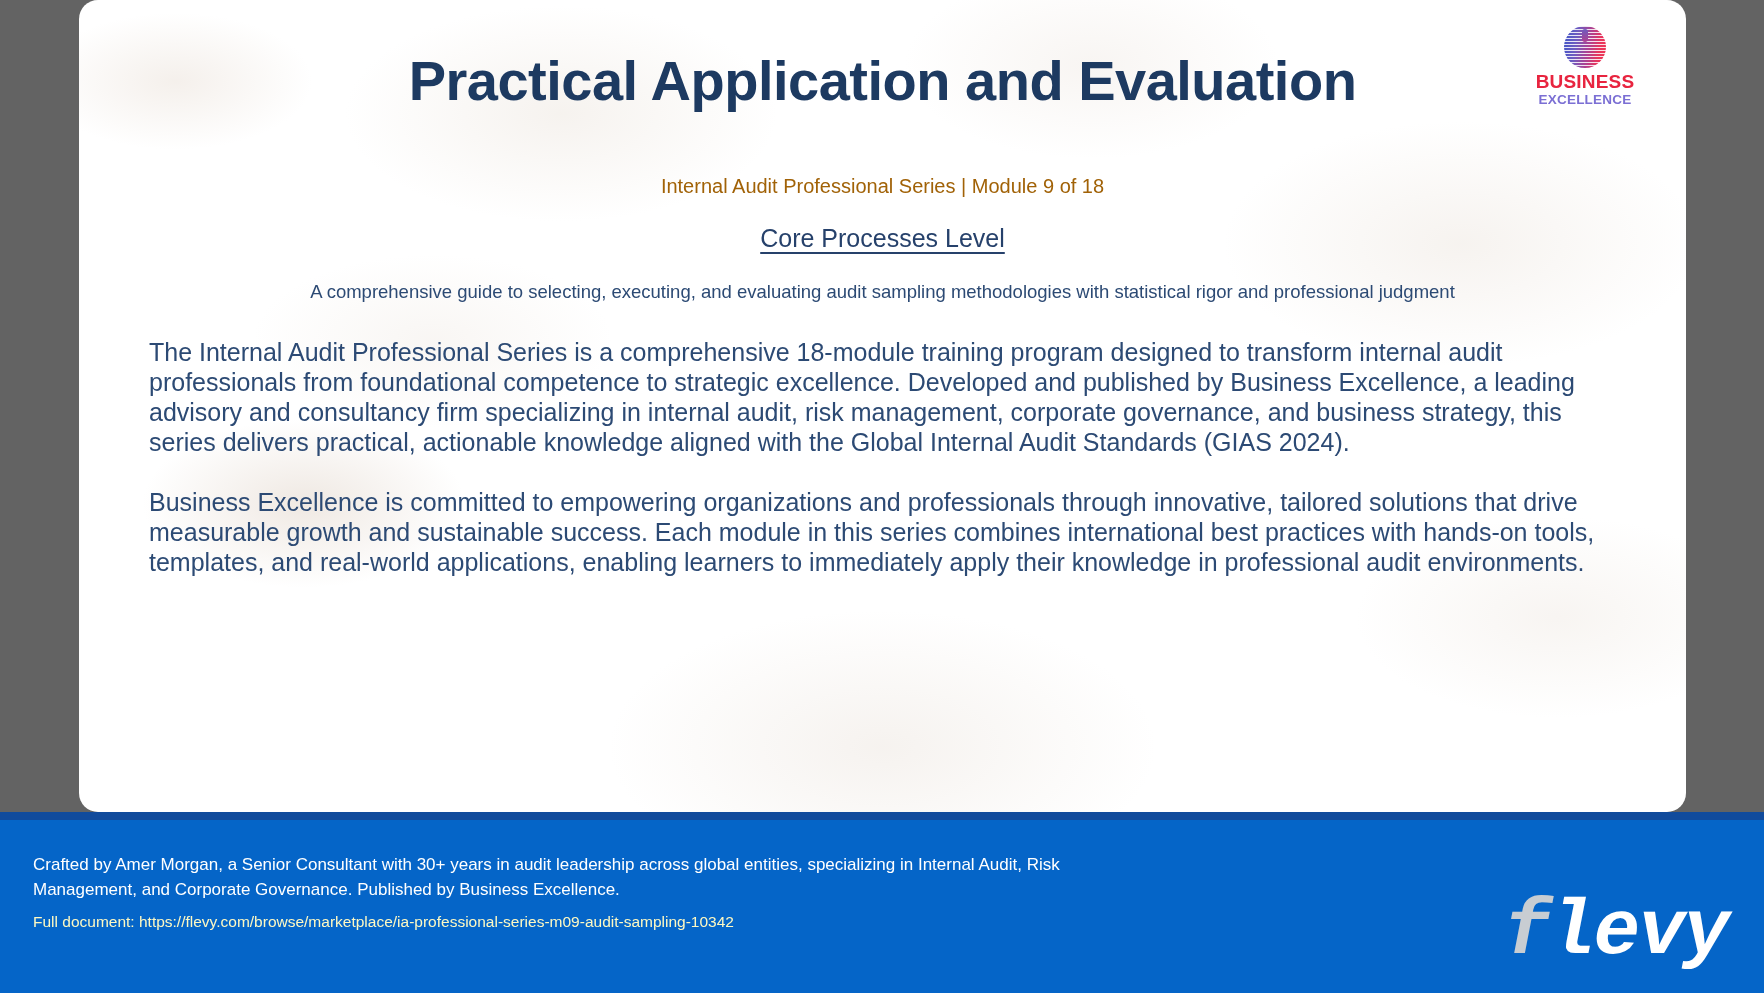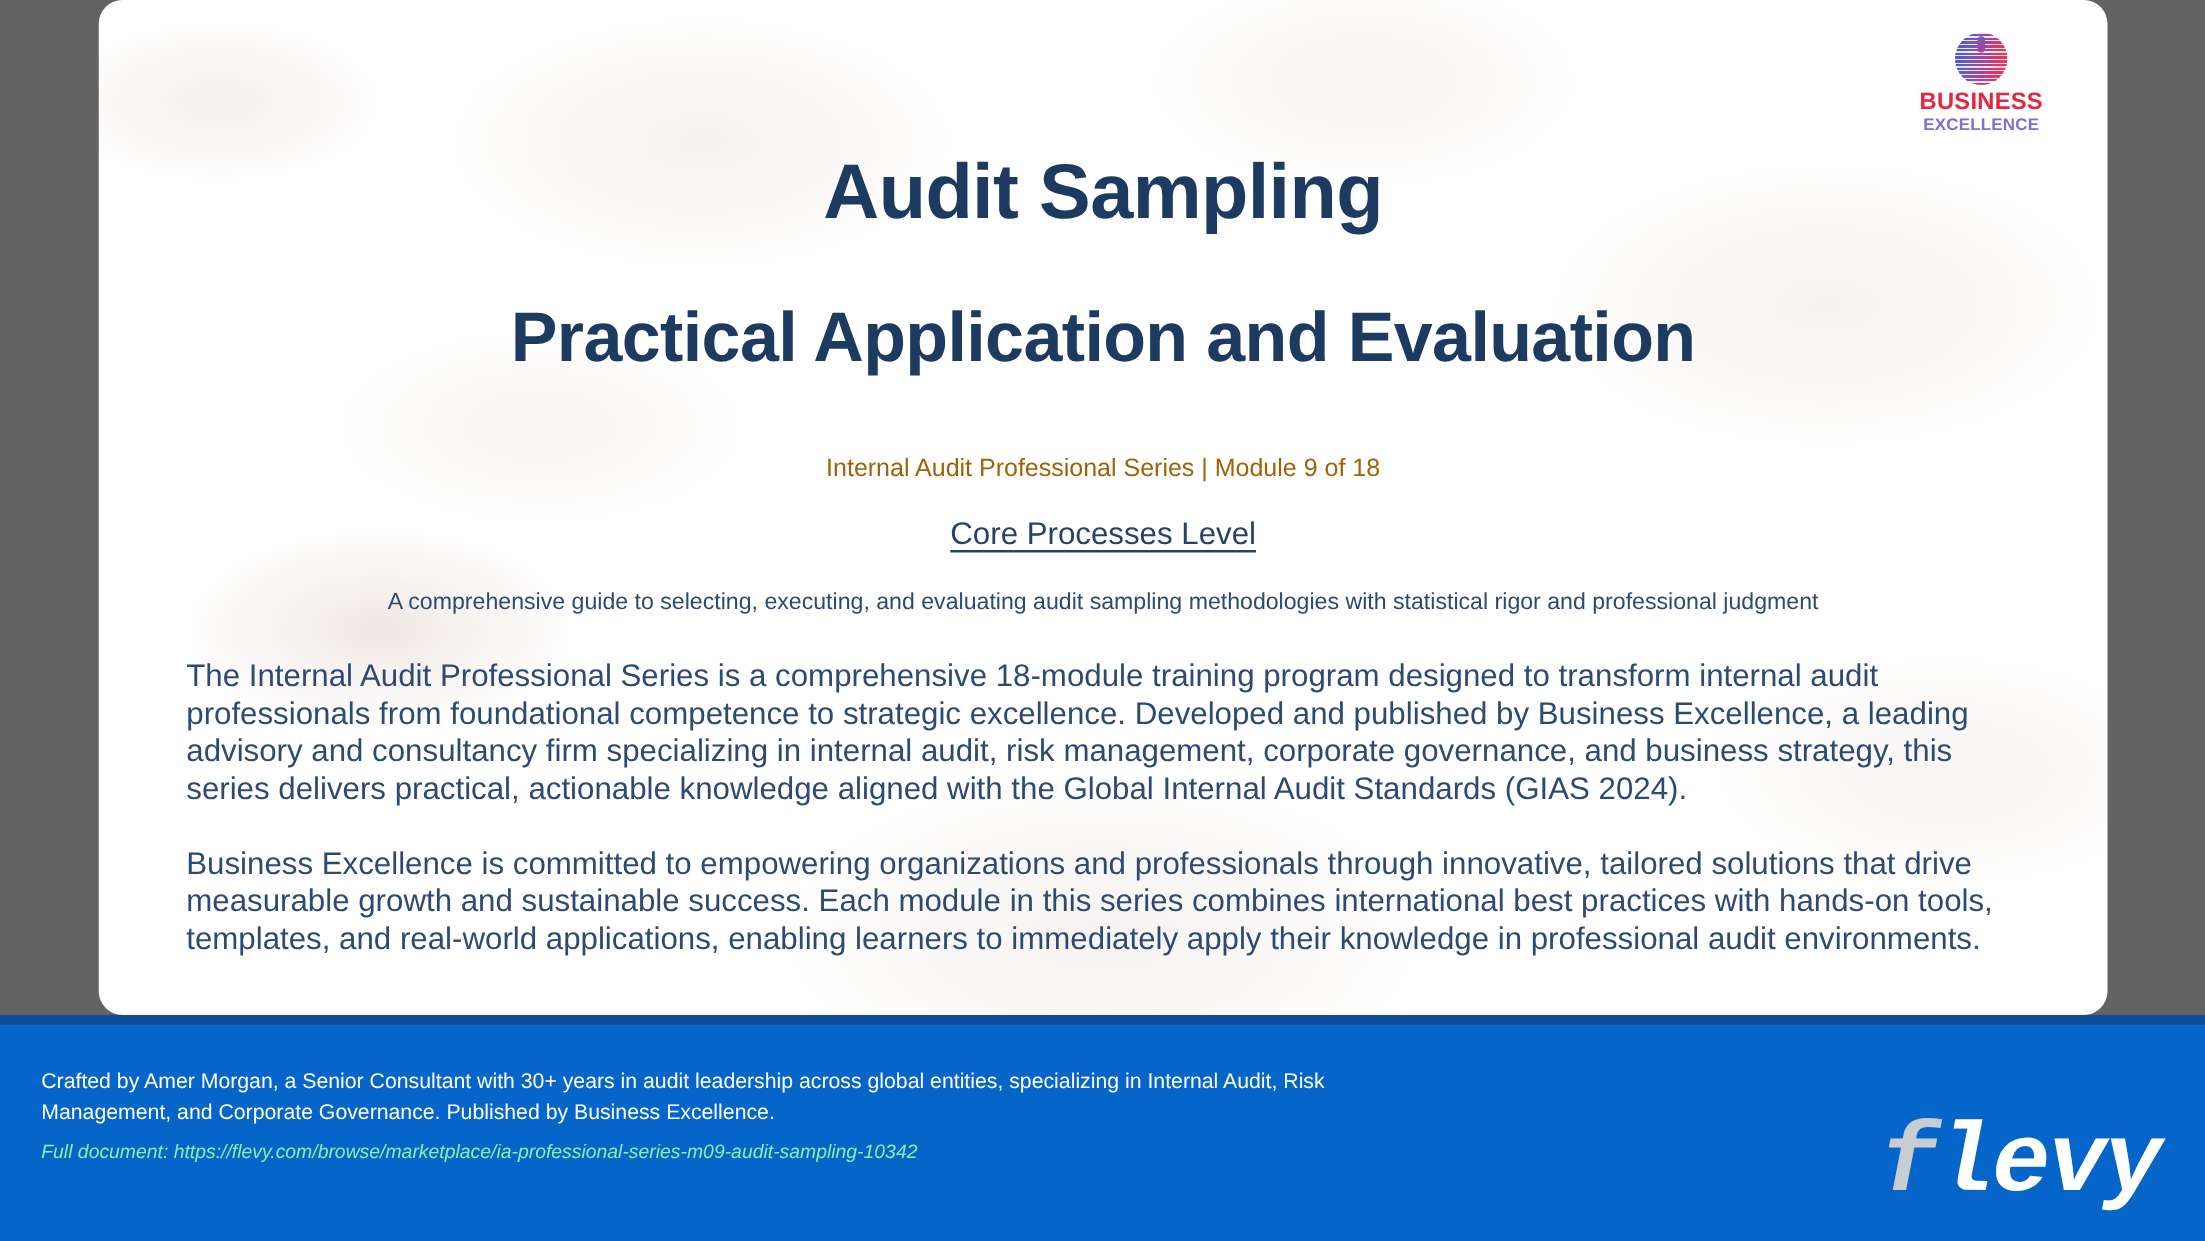--- a/index.html
+++ b/index.html
@@ -109,21 +109,21 @@
   .banner-title{
     color:#ffffff; font-size:31px; font-weight:bold; line-height:1.15;
     white-space:nowrap;
   }
   .banner-title .pages{ font-weight:normal; }
   .banner-desc{
     color:#ffffff; font-size:17px; line-height:25px;
     margin-top:14px; max-width:1110px;
   }
   .banner-url{
-    color:#86efac; font-size:15.5px; margin-top:11px;font-style:italic;
+    color:#fef9c3; font-size:15.5px; margin-top:11px;
   }
   .flevy{
     position:absolute; right:36px; bottom:22px;
     font-size:78px; font-weight:bold; font-style:italic;
     letter-spacing:-2px; line-height:1;
     color:#ffffff;
     font-family:Liberation Mono, monospace;
   }
   .flevy .f{ color:#c8cdd2; }
 </style>
@@ -133,21 +133,20 @@
 <div id="root">
 
   <div class="slide">
 
     <div class="logo-wrap">
       <div class="logo-mark"></div>
       <div class="logo-business">BUSINESS</div>
       <div class="logo-excellence">EXCELLENCE</div>
     </div>
 
-    <div class="title-1">Audit Sampling</div>
     <div class="title-2">Practical Application and Evaluation</div>
 
     <div class="series-line">Internal Audit Professional Series | Module 9 of 18</div>
 
     <div class="level-line">
       <span>Core Processes Level</span>
     </div>
 
     <div class="tagline">A comprehensive guide to selecting, executing, and evaluating audit sampling methodologies with statistical rigor and professional judgment</div>
 

